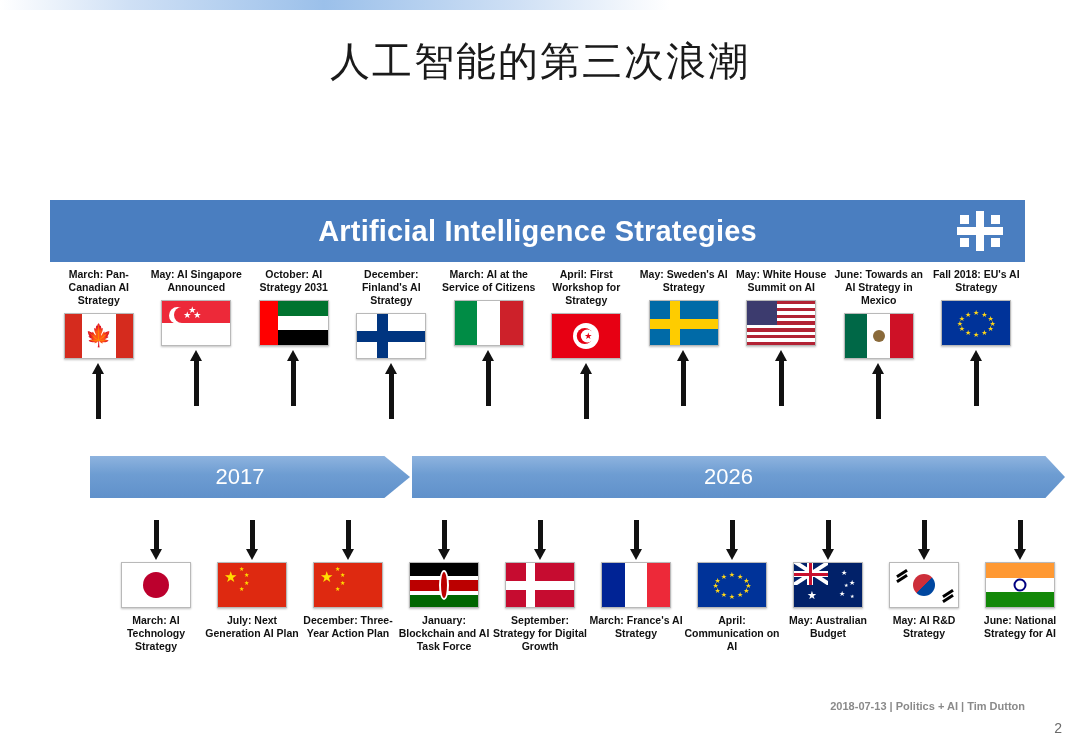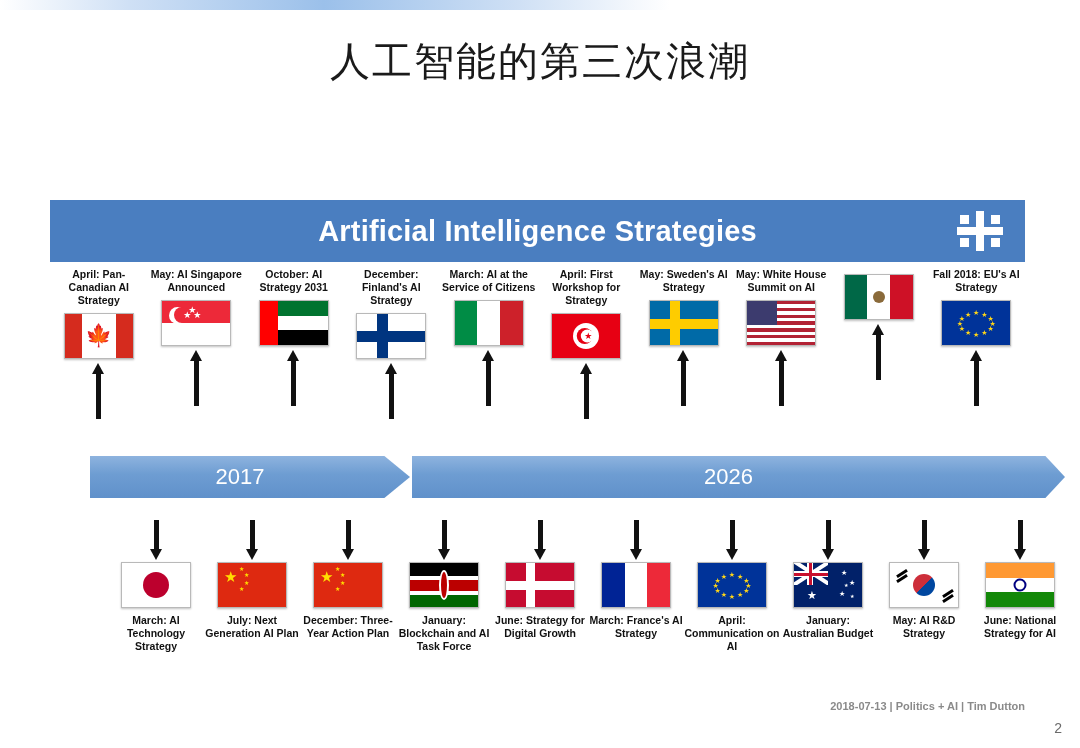--- a/index.html
+++ b/index.html
@@ -238,21 +238,21 @@
       <span class="bar d1"></span>
       <span class="bar d2"></span>
       <span class="bar d3"></span>
       <span class="bar d4"></span>
     </div>
   </div>
 
   <div class="top-row">
 
     <div class="item">
-      <div class="caption">April: Pan-Canadian AI Strategy</div>
+      <div class="caption">March: Pan-Canadian AI Strategy</div>
       <div class="flag-wrap" style="margin-top:6px;">
         <div class="f" style="background:#ffffff;"></div>
         <div class="stripe-v" style="left:0;width:17px;background:#d52b1e;"></div>
         <div class="stripe-v" style="right:0;width:17px;background:#d52b1e;"></div>
         <div style="position:absolute;left:50%;top:50%;transform:translate(-50%,-50%);color:#d52b1e;font-size:22px;line-height:1;">🍁</div>
       </div>
       <div class="arrow-up" style="height:56px;margin-top:4px;">
         <span class="arrow-stem" style="top:9px;height:47px;"></span>
         <span class="arrow-head" style="top:0;border-bottom:11px solid #111111;"></span>
       </div>
@@ -350,20 +350,21 @@
         <div class="f" style="background:repeating-linear-gradient(180deg,#b22234 0,#b22234 3.4px,#ffffff 3.4px,#ffffff 6.8px);"></div>
         <div style="position:absolute;left:0;top:0;width:30px;height:24px;background:#3c3b6e;"></div>
       </div>
       <div class="arrow-up" style="height:56px;margin-top:4px;">
         <span class="arrow-stem" style="top:9px;height:47px;"></span>
         <span class="arrow-head" style="top:0;border-bottom:11px solid #111111;"></span>
       </div>
     </div>
 
     <div class="item">
+      <div class="caption">June: Towards an AI Strategy in Mexico</div>
       <div class="flag-wrap" style="margin-top:6px;">
         <div class="stripe-v" style="left:0;width:33.3%;background:#006847;"></div>
         <div class="stripe-v" style="left:33.3%;width:33.4%;background:#ffffff;"></div>
         <div class="stripe-v" style="right:0;width:33.3%;background:#ce1126;"></div>
         <div class="circle" style="left:50%;top:50%;transform:translate(-50%,-50%);width:12px;height:12px;background:#8a6a3a;"></div>
       </div>
       <div class="arrow-up" style="height:56px;margin-top:4px;">
         <span class="arrow-stem" style="top:9px;height:47px;"></span>
         <span class="arrow-head" style="top:0;border-bottom:11px solid #111111;"></span>
       </div>
@@ -469,21 +470,21 @@
     <div class="item">
       <div class="arrow-down" style="height:40px;">
         <span class="arrow-stem" style="top:0;height:31px;"></span>
         <span class="arrow-head" style="bottom:0;border-top:11px solid #111111;"></span>
       </div>
       <div class="flag-wrap" style="margin-top:2px;">
         <div class="f" style="background:#c60c30;"></div>
         <div class="stripe-h" style="top:18px;height:9px;background:#ffffff;"></div>
         <div class="stripe-v" style="left:20px;width:9px;background:#ffffff;"></div>
       </div>
-      <div class="caption" style="margin-top:6px;">June: Strategy for Digital Growth</div>
+      <div class="caption" style="margin-top:6px;">September: Strategy for Digital Growth</div>
     </div>
 
     <div class="item">
       <div class="arrow-down" style="height:40px;">
         <span class="arrow-stem" style="top:0;height:31px;"></span>
         <span class="arrow-head" style="bottom:0;border-top:11px solid #111111;"></span>
       </div>
       <div class="flag-wrap" style="margin-top:2px;">
         <div class="stripe-v" style="left:0;width:33.3%;background:#002395;"></div>
         <div class="stripe-v" style="left:33.3%;width:33.4%;background:#ffffff;"></div>
@@ -532,21 +533,21 @@
           <div style="position:absolute;left:0;right:0;top:9.5px;height:3px;background:#c8102e;"></div>
           <div style="position:absolute;top:0;bottom:0;left:14.5px;width:3px;background:#c8102e;"></div>
         </div>
         <span class="star" style="left:13px;top:27px;font-size:11px;">★</span>
         <span class="star" style="left:47px;top:6px;font-size:7px;">★</span>
         <span class="star" style="left:55px;top:16px;font-size:7px;">★</span>
         <span class="star" style="left:45px;top:27px;font-size:7px;">★</span>
         <span class="star" style="left:56px;top:31px;font-size:5px;">★</span>
         <span class="star" style="left:50px;top:20px;font-size:5px;">★</span>
       </div>
-      <div class="caption" style="margin-top:6px;">January: Australian Budget</div>
+      <div class="caption" style="margin-top:6px;">May: Australian Budget</div>
     </div>
 
     <div class="item">
       <div class="arrow-down" style="height:40px;">
         <span class="arrow-stem" style="top:0;height:31px;"></span>
         <span class="arrow-head" style="bottom:0;border-top:11px solid #111111;"></span>
       </div>
       <div class="flag-wrap" style="margin-top:2px;">
         <div class="f" style="background:#ffffff;"></div>
         <div class="circle" style="left:50%;top:50%;transform:translate(-50%,-50%);width:22px;height:22px;background:linear-gradient(135deg,#cd2e3a 0 50%,#0047a0 50% 100%);"></div>

